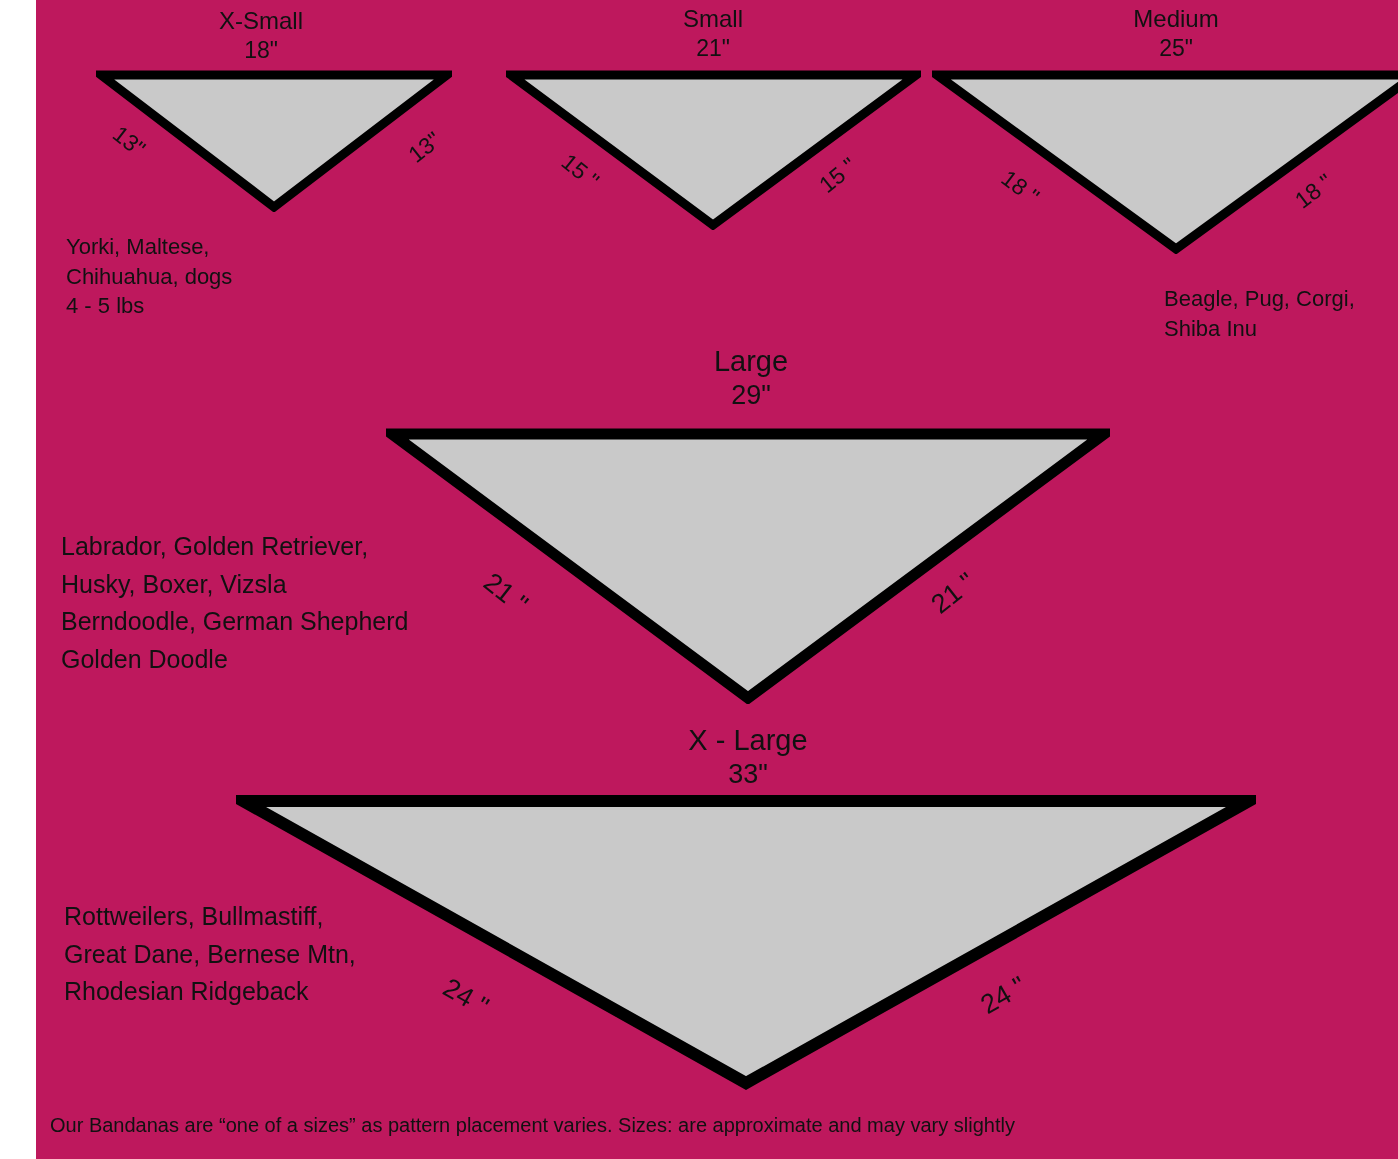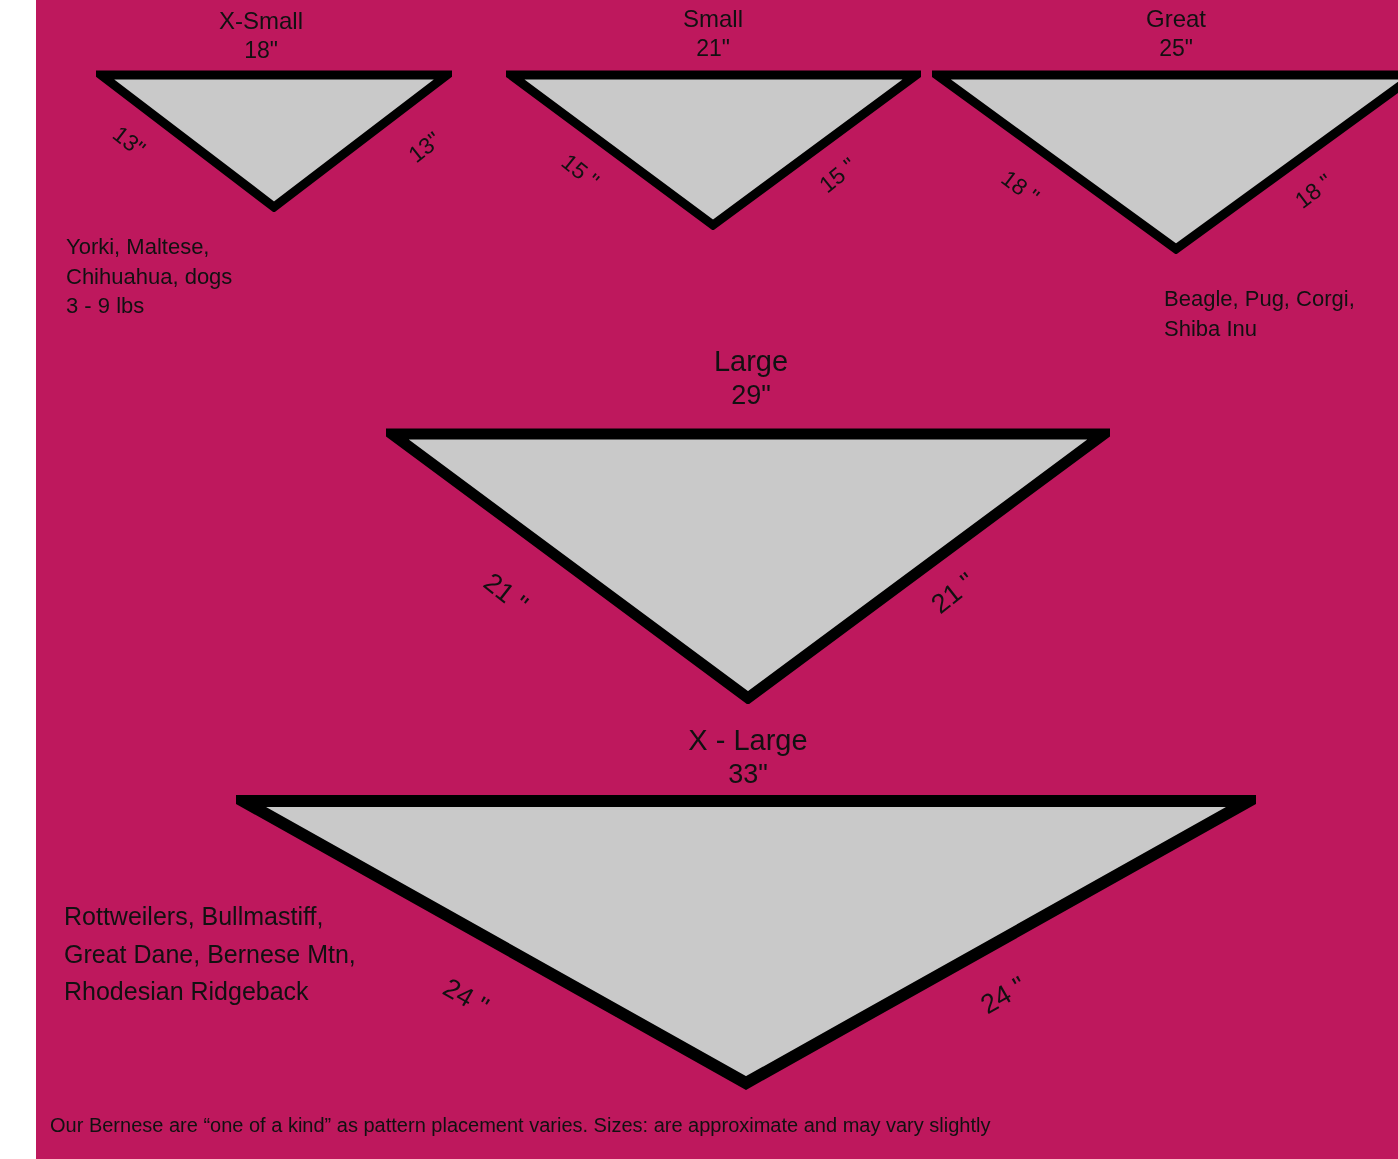--- a/index.html
+++ b/index.html
@@ -28,63 +28,67 @@
     <div class="size-title">X-Small</div>
     <div class="width-label">18"</div>
   </div>
   <svg class="abs tri" style="left:60px;top:70px;" width="356" height="142" viewBox="0 0 356 142">
     <polygon points="5,5 351,5 178,137" stroke-width="9" stroke-miterlimit="10"></polygon>
   </svg>
   <div class="abs side-label" style="left:76px;top:128px;transform:rotate(38deg);">13"</div>
   <div class="abs side-label" style="left:372px;top:134px;transform:rotate(-38deg);">13"</div>
   <div class="abs breeds" style="left:30px;top:232px;">Yorki, Maltese,
 Chihuahua, dogs
-3 - 9 lbs</div>
+4 - 5 lbs</div>
 
   <div class="abs center" style="left:552px;top:4px;width:250px;">
     <div class="size-title">Small</div>
     <div class="width-label">21"</div>
   </div>
   <svg class="abs tri" style="left:470px;top:70px;" width="415" height="160" viewBox="0 0 415 160">
     <polygon points="5,5 410,5 207,155" stroke-width="9" stroke-miterlimit="10"></polygon>
   </svg>
   <div class="abs side-label" style="left:524px;top:158px;transform:rotate(39deg);">15 "</div>
   <div class="abs side-label" style="left:782px;top:162px;transform:rotate(-39deg);">15 "</div>
 
   <div class="abs center" style="left:1015px;top:4px;width:250px;">
-    <div class="size-title">Great</div>
+    <div class="size-title">Medium</div>
     <div class="width-label">25"</div>
   </div>
   <svg class="abs tri" style="left:896px;top:70px;" width="488" height="184" viewBox="0 0 488 184">
     <polygon points="5,5 483,5 244,179" stroke-width="9" stroke-miterlimit="10"></polygon>
   </svg>
   <div class="abs side-label" style="left:964px;top:174px;transform:rotate(37deg);">18 "</div>
   <div class="abs side-label" style="left:1258px;top:178px;transform:rotate(-37deg);">18 "</div>
   <div class="abs breeds" style="left:1128px;top:284px;">Beagle, Pug, Corgi,
 Shiba Inu</div>
 
   <div class="abs center" style="left:565px;top:343px;width:300px;">
     <div class="size-title big">Large</div>
     <div class="width-label big">29"</div>
   </div>
   <svg class="abs tri" style="left:350px;top:428px;" width="724" height="276" viewBox="0 0 724 276">
     <polygon points="6,6 718,6 362,270" stroke-width="11" stroke-miterlimit="10"></polygon>
   </svg>
   <div class="abs side-label big" style="left:446px;top:578px;transform:rotate(38deg);">21 "</div>
   <div class="abs side-label big" style="left:894px;top:578px;transform:rotate(-38deg);">21 "</div>
+  <div class="abs breeds big" style="left:25px;top:528px;">Labrador, Golden Retriever,
+Husky, Boxer, Vizsla
+Berndoodle, German Shepherd
+Golden Doodle</div>
 
   <div class="abs center" style="left:562px;top:722px;width:300px;">
     <div class="size-title big">X - Large</div>
     <div class="width-label big">33"</div>
   </div>
   <svg class="abs tri" style="left:200px;top:794px;" width="1020" height="296" viewBox="0 0 1020 296">
     <polygon points="7,7 1013,7 510,289" stroke-width="12" stroke-miterlimit="10"></polygon>
   </svg>
   <div class="abs side-label big" style="left:406px;top:982px;transform:rotate(30deg);">24 "</div>
   <div class="abs side-label big" style="left:944px;top:980px;transform:rotate(-30deg);">24 "</div>
   <div class="abs breeds big" style="left:28px;top:898px;">Rottweilers, Bullmastiff,
 Great Dane, Bernese Mtn,
 Rhodesian Ridgeback</div>
 
 
-  <div class="abs footer" style="left:14px;top:1114px;">Our Bernese are “one of a kind” as pattern placement varies. Sizes: are approximate and may vary slightly</div>
+  <div class="abs footer" style="left:14px;top:1114px;">Our Bandanas are “one of a sizes” as pattern placement varies. Sizes: are approximate and may vary slightly</div>
 
 </div>
 
 </body></html>

